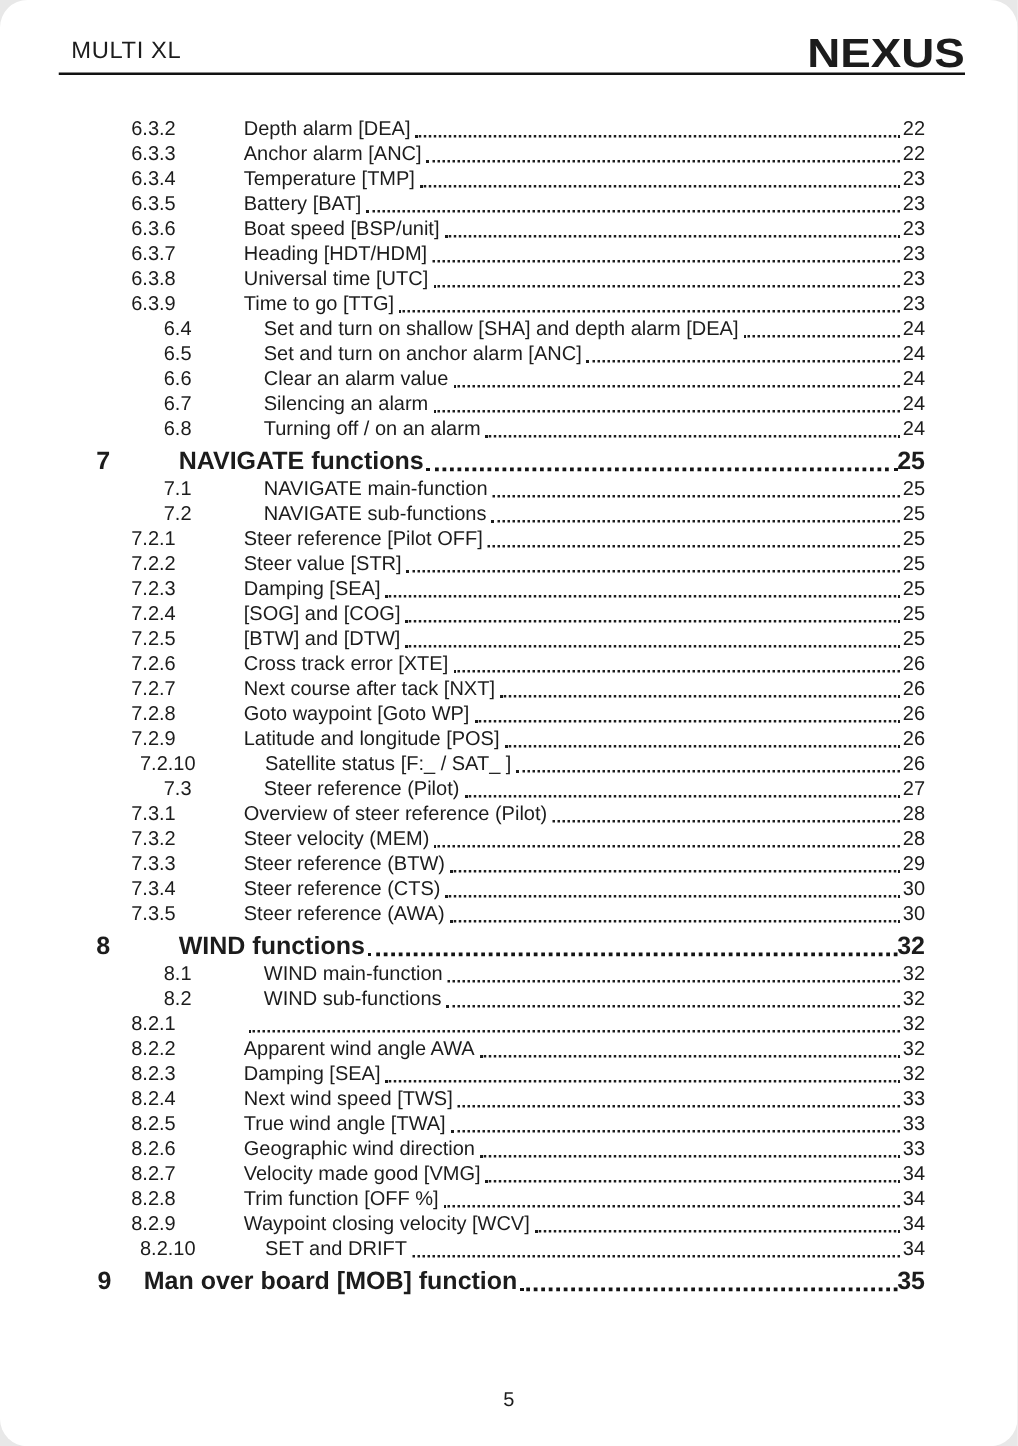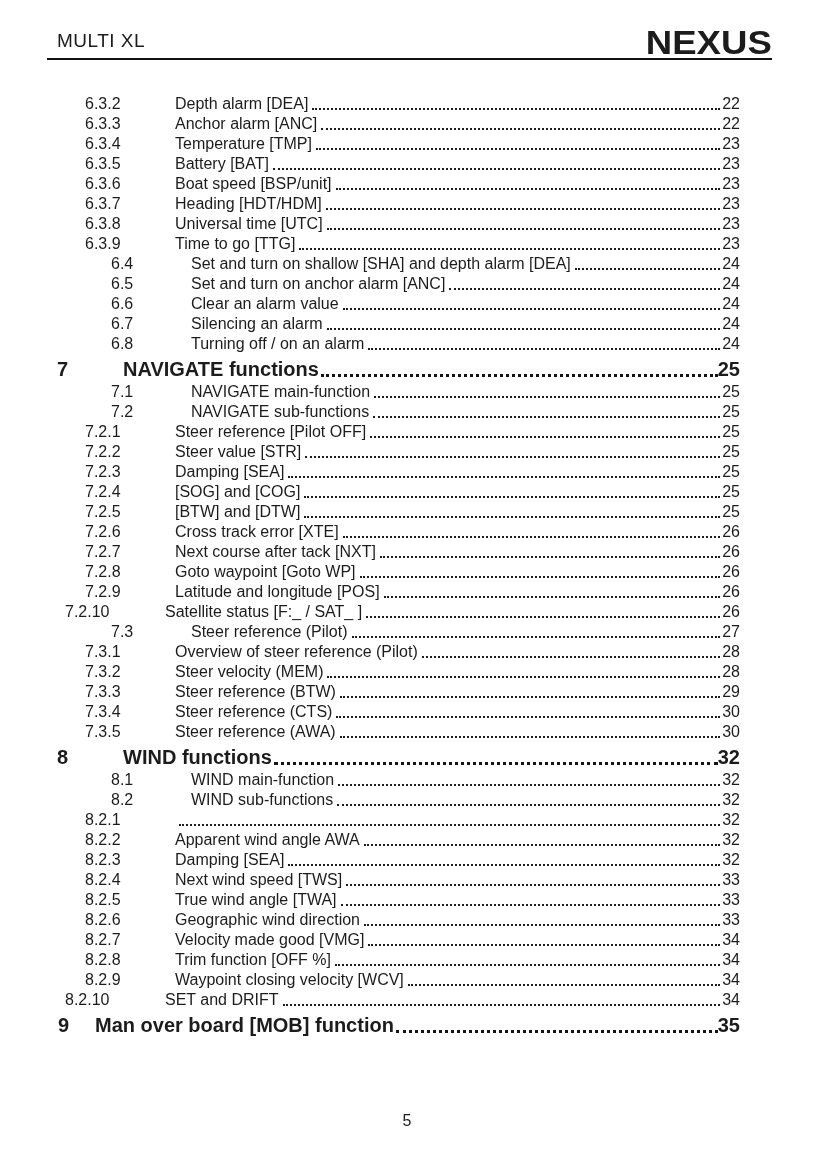--- a/index.html
+++ b/index.html
@@ -3,20 +3,21 @@
 <meta charset="utf-8">
 <style>
   html,body { margin:0; padding:0; background:#e8e8e8; }
   .page {
     position:relative;
     width:814px; height:1157px;
     background:#ffffff;
     font-family:"Liberation Sans", sans-serif;
     color:#1c1c1c;
     overflow:hidden;
+    border-radius:22px;
   }
   
   .doc-title {
     position:absolute; left:57px; top:30px;
     font-size:19px; letter-spacing:0.5px;
   }
   .brand-logo {
     position:absolute; right:42px; top:26px;
     font-size:31px; font-weight:700;
     letter-spacing:0px;
@@ -29,34 +30,35 @@
   }
   
   .toc {
     position:absolute; left:0; top:94px;
     width:740px;
   }
   .row {
     display:flex; align-items:baseline;
     height:20px; line-height:20px; font-size:16px;
     white-space:nowrap;
+    padding-left:20px;
   }
   .row .num { flex:0 0 auto; }
   .row .title { flex:0 0 auto; }
   .row .leader {
     flex:1 1 auto;
     border-bottom:2px dotted #1c1c1c;
     align-self:flex-end;
     margin:0 2px 4px 4px;
     min-width:8px;
   }
   .row .pg { flex:0 0 auto; text-align:left; }
 
   .lv-subsection  .num { margin-left:85px; width:90px; }
-  .lv-subsection-deep .num { margin-left:65px; width:100px; }
+  .lv-subsection-deep .num { margin-left:92px; width:100px; }
   .lv-section     .num { margin-left:111px; width:80px; }
 
   .lv-chapter, .lv-chapter-tight {
     height:26px; line-height:26px; font-size:20px; font-weight:700;
     margin-top:2px;
   }
   .lv-chapter .num       { margin-left:57px; width:66px; }
   .lv-chapter-tight .num { margin-left:58px; width:37px; }
   .lv-chapter .leader, .lv-chapter-tight .leader {
     border-bottom:3px dotted #141414;

